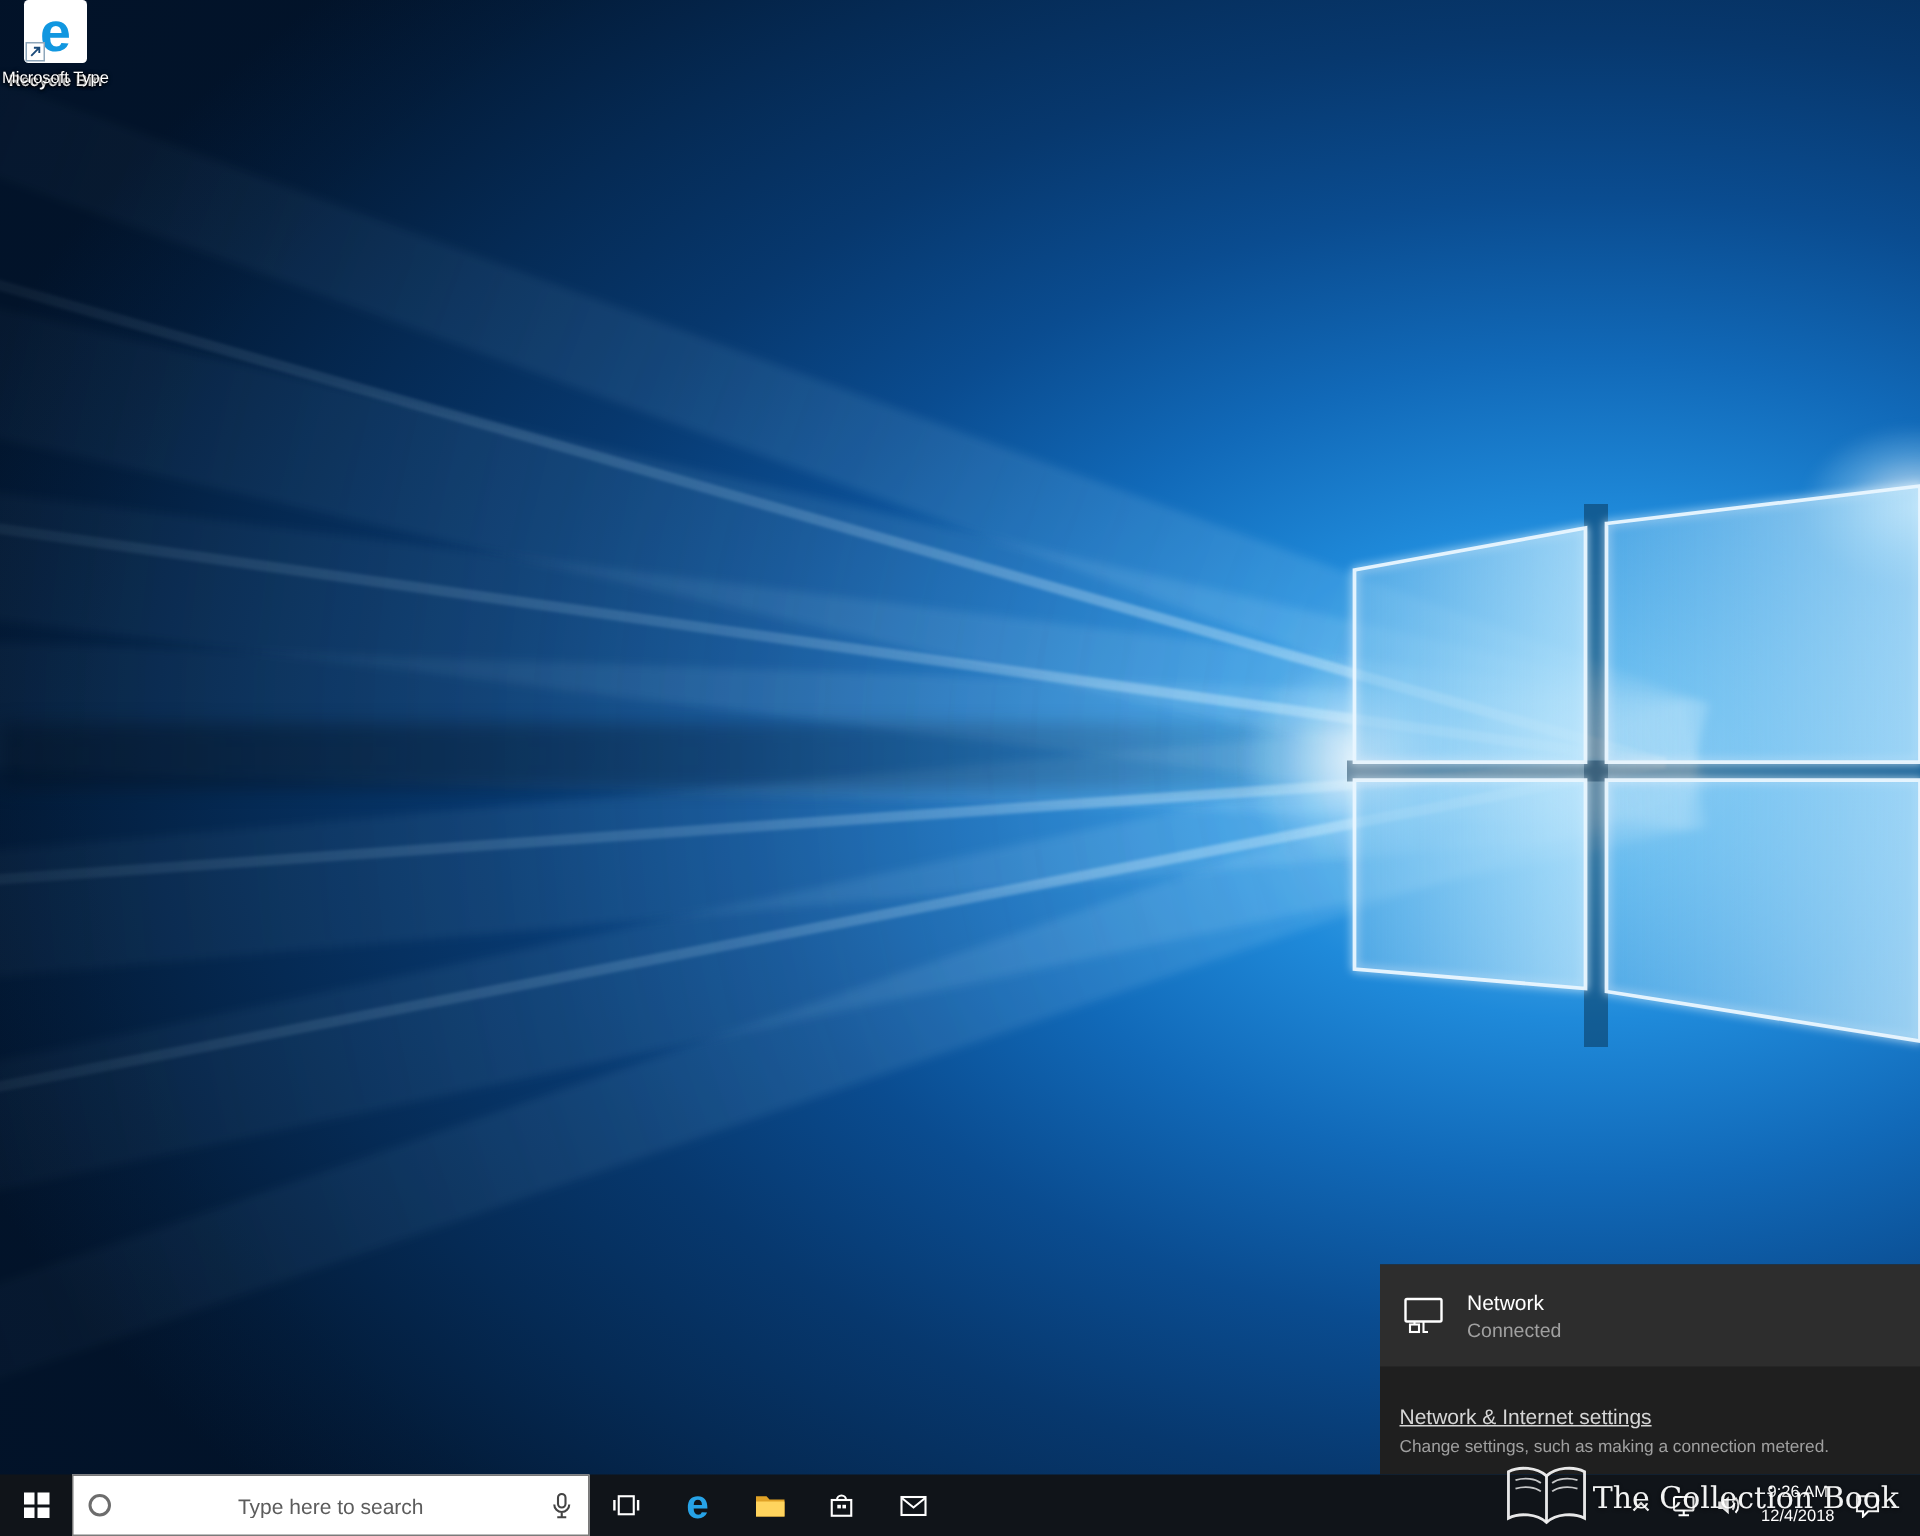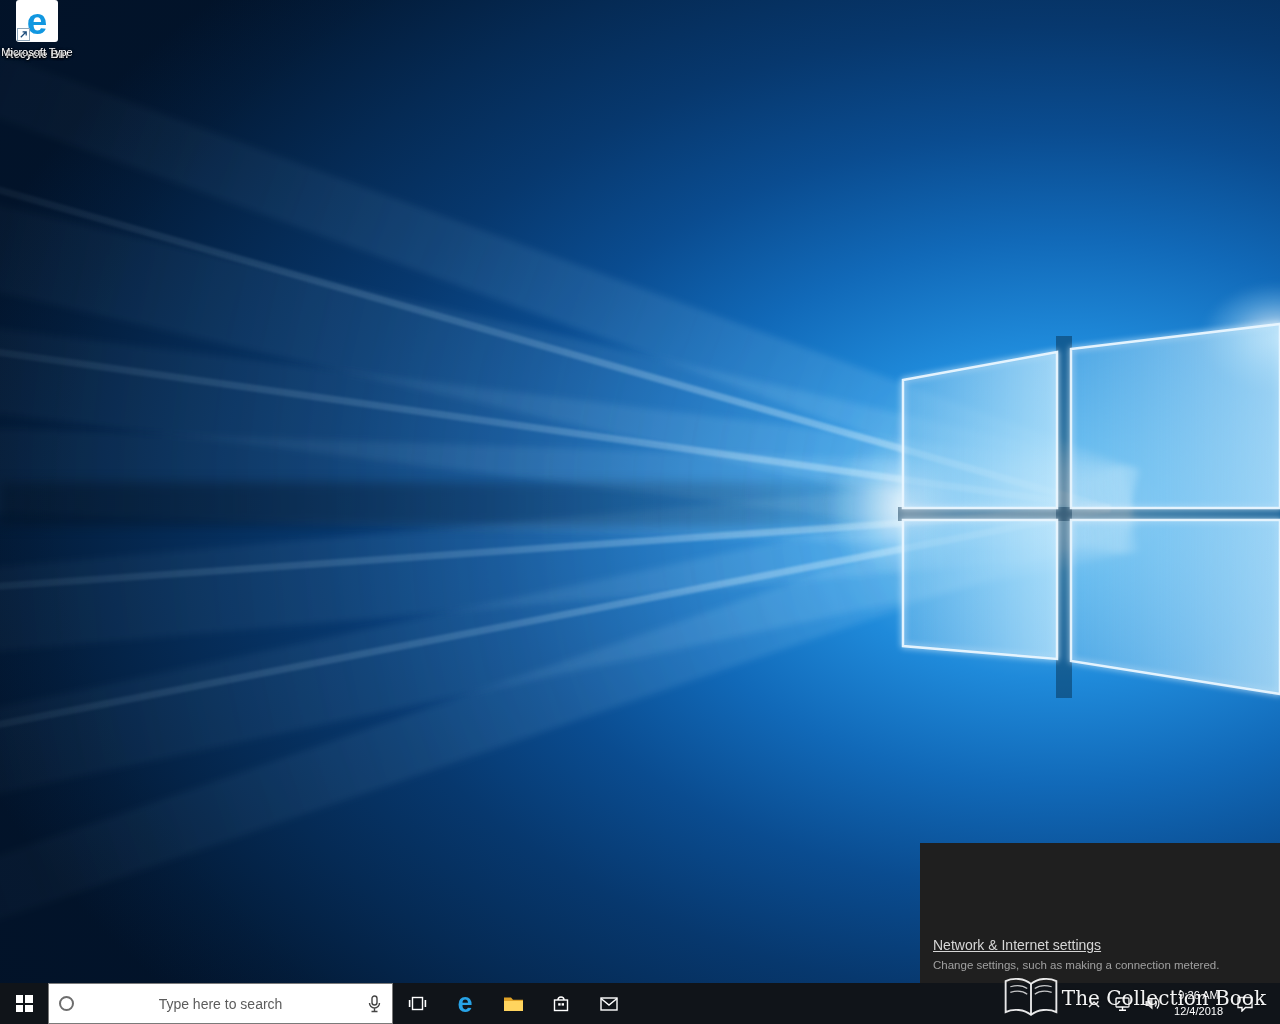--- a/index.html
+++ b/index.html
@@ -152,20 +152,31 @@
     <span class="shortcut-badge">
       <svg width="9" height="9" viewBox="0 0 10 10">
           <path d="M2 8 L8 2 M4 2 h4 v4" stroke="#1b4b7a" stroke-width="1.4" fill="none"></path>
         </svg>
     </span>
   </div>
   <div class="di-label">Microsoft Type</div>
 </div>
 
 <div class="net-flyout">
+  <div class="net-item">
+    <svg width="30" height="26" viewBox="0 0 30 26">
+      <rect x="3" y="2" width="24" height="15" rx="1" fill="none" stroke="#ffffff" stroke-width="1.6"></rect>
+      <rect x="6" y="19" width="6" height="5" fill="none" stroke="#ffffff" stroke-width="1.4"></rect>
+      <path d="M9 17 v2 M15 17 v7 h3" stroke="#ffffff" stroke-width="1.4" fill="none"></path>
+    </svg>
+    <div>
+      <div class="net-title">Network</div>
+      <div class="net-status">Connected</div>
+    </div>
+  </div>
   <div class="net-footer">
     <a class="net-link">Network &amp; Internet settings</a>
     <div class="net-desc">Change settings, such as making a connection metered.</div>
   </div>
 </div>
 
 <div class="taskbar">
   <button class="tb-btn">
     <span class="win-logo">
       <span></span>

